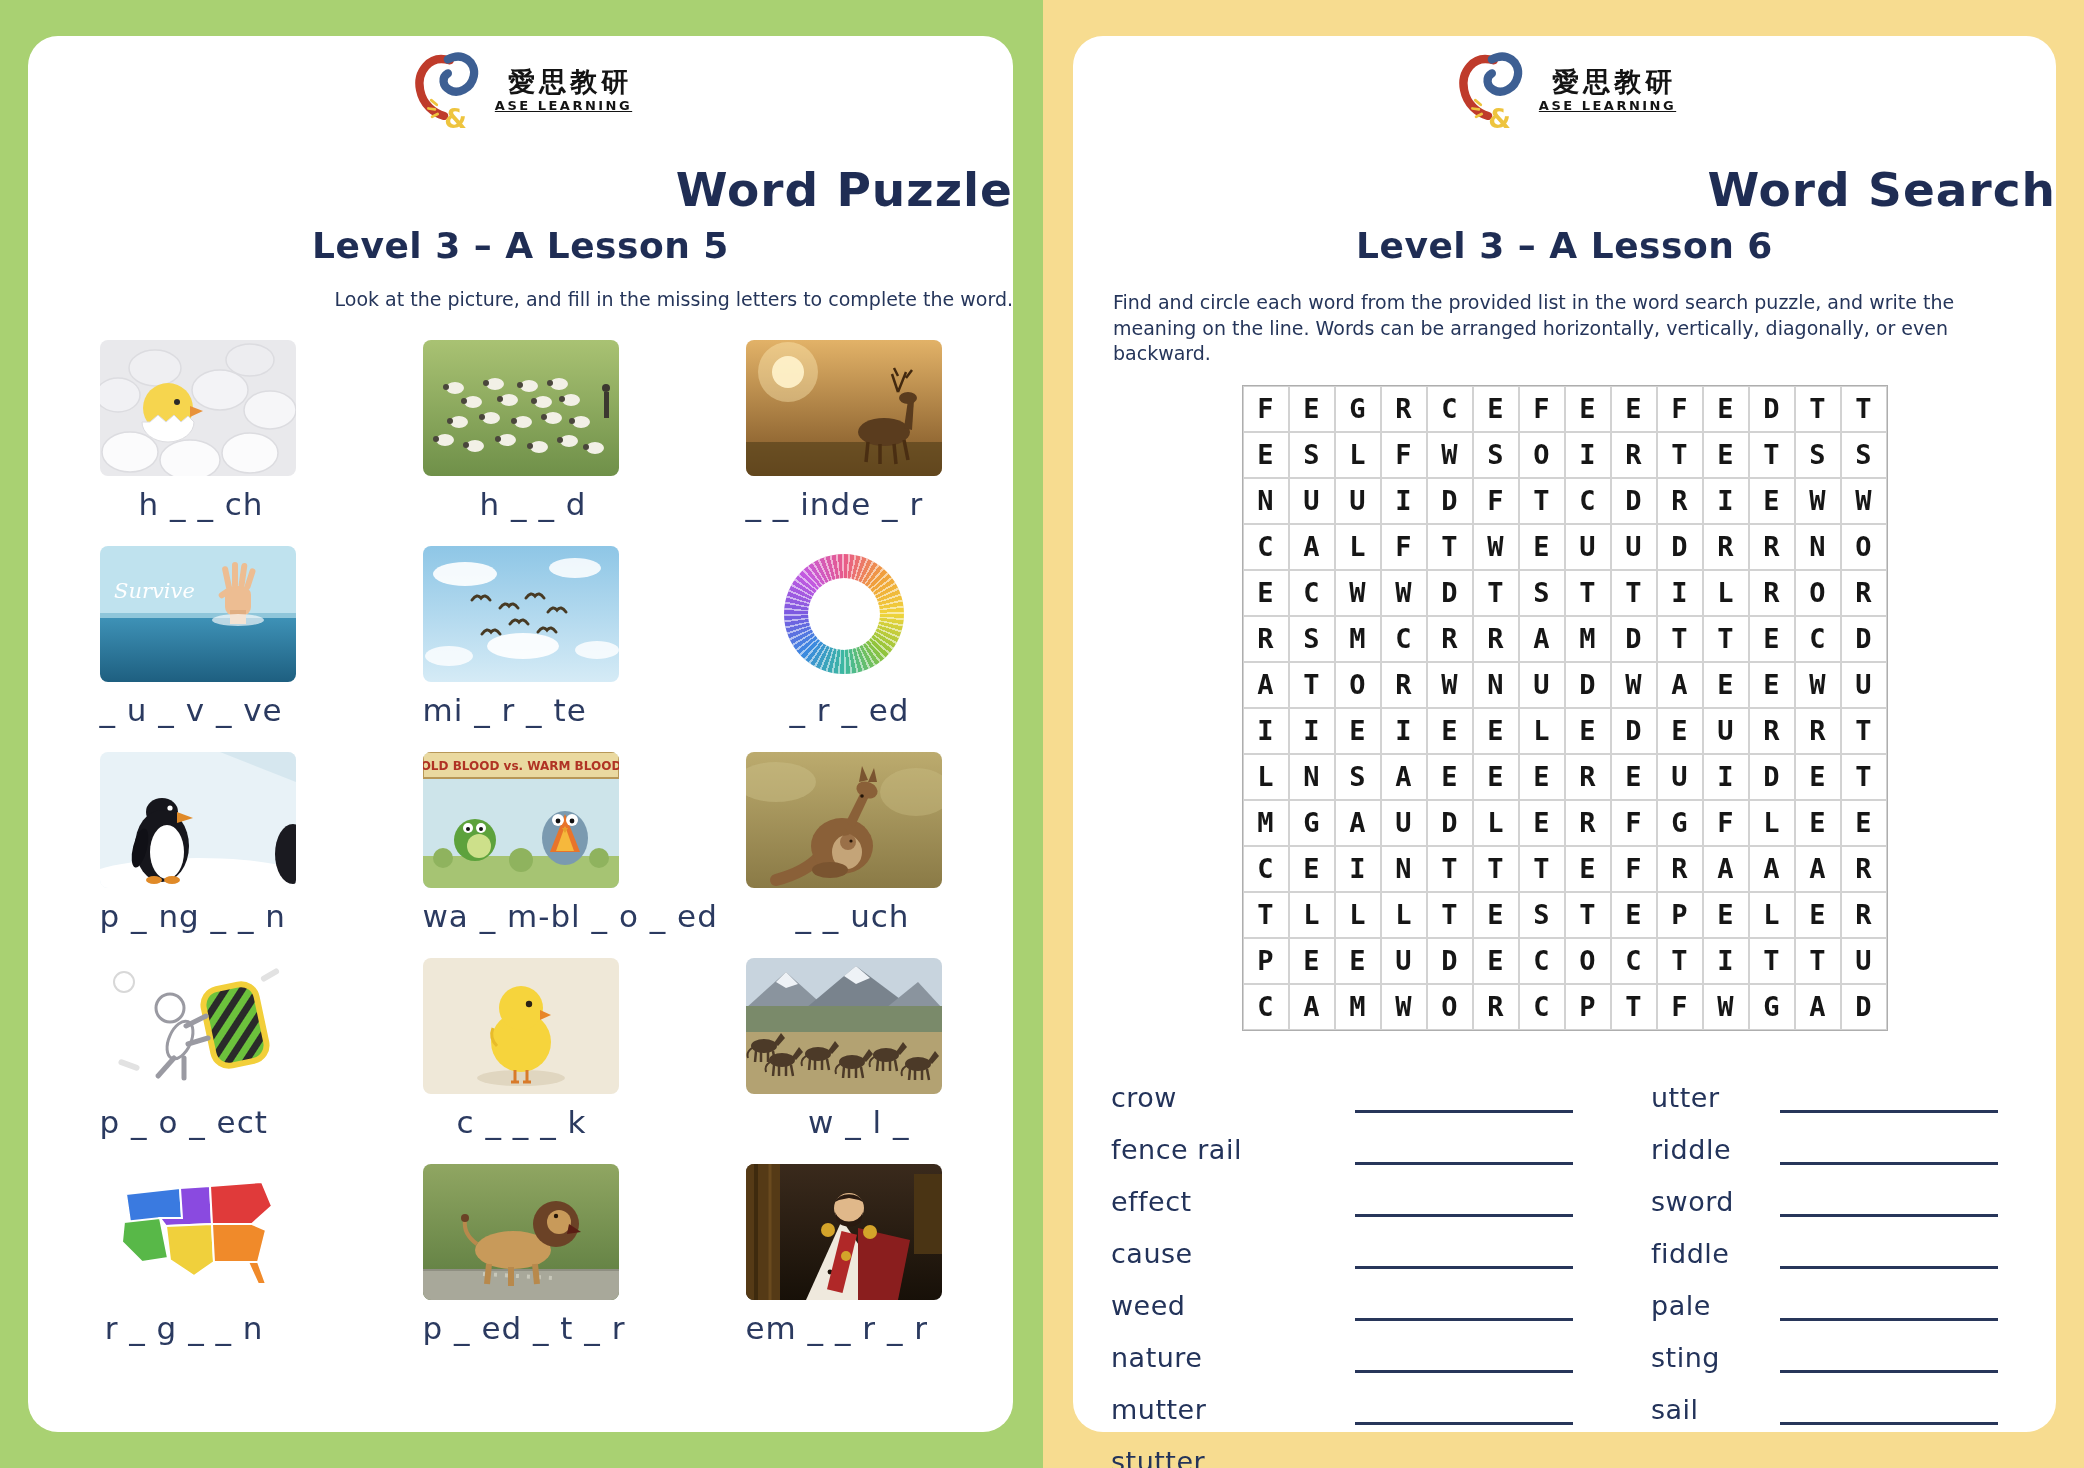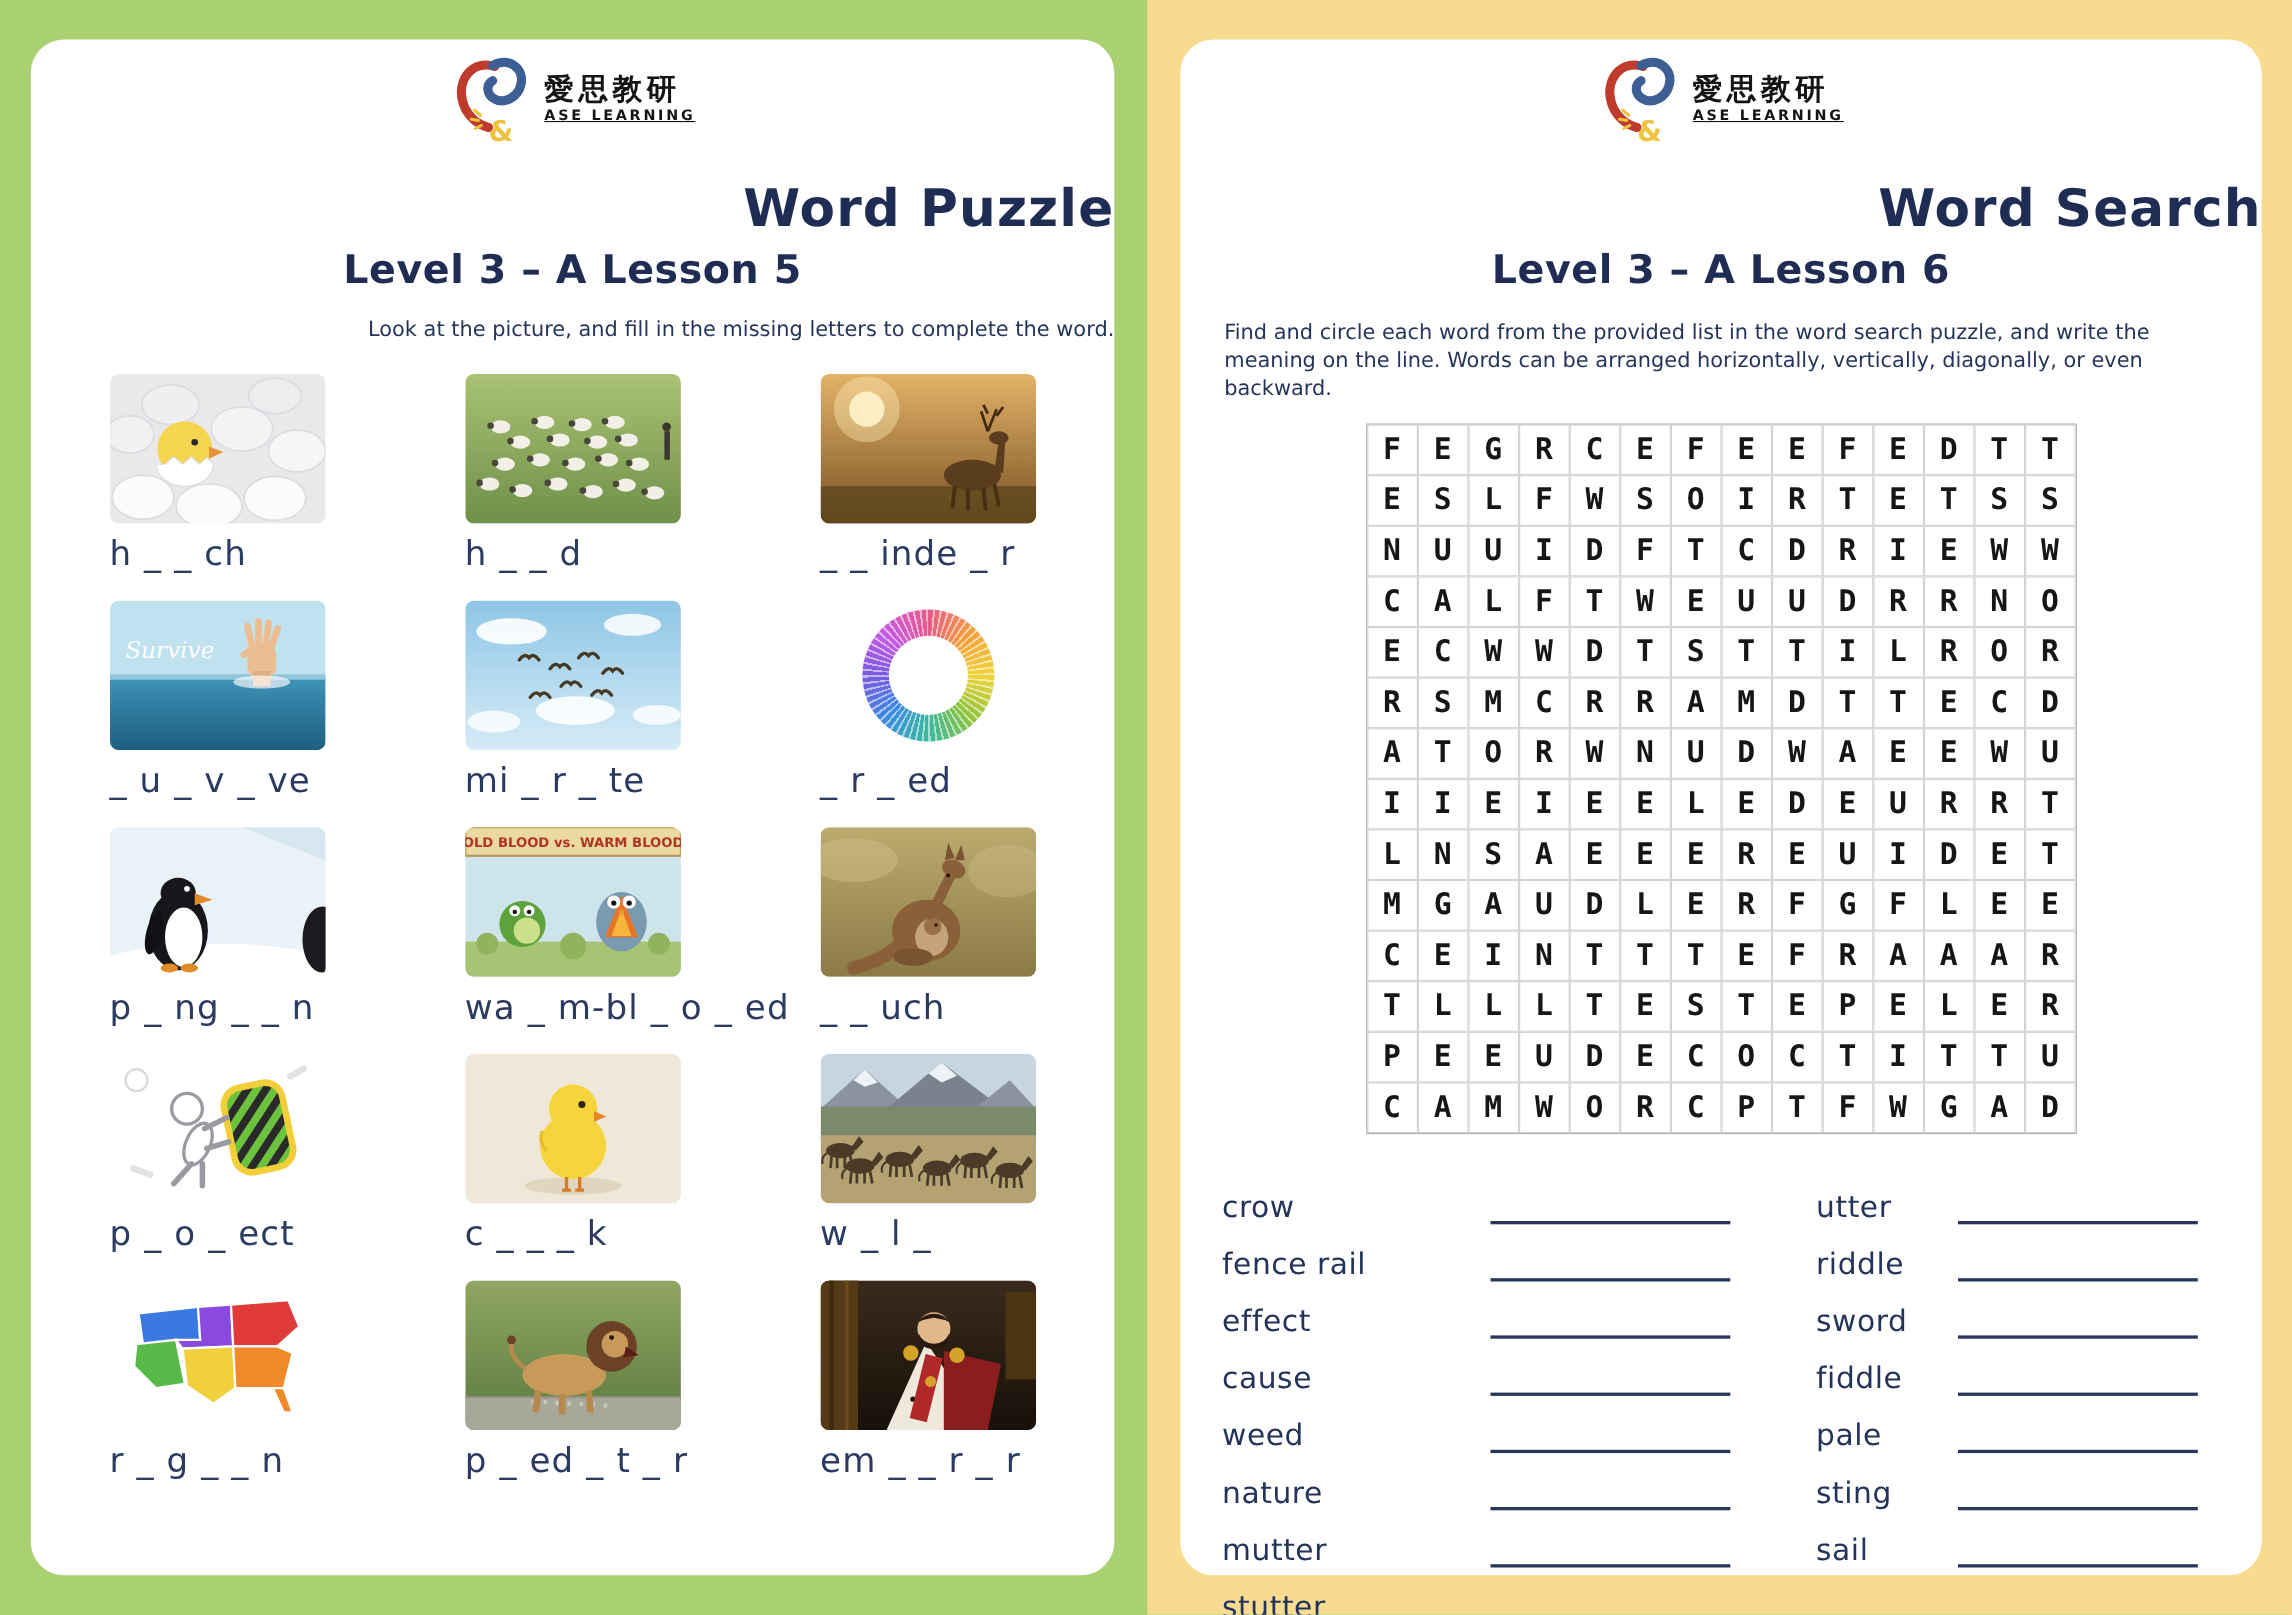--- a/index.html
+++ b/index.html
@@ -9,33 +9,33 @@
     background:#a9d172;
   }
   .bg-left{position:absolute;left:0;top:0;bottom:0;width:1043px;background:#a9d172;}
   .bg-right{position:absolute;left:1043px;top:0;bottom:0;right:0;background:#f7dc90;}
   .card{position:absolute;top:36px;height:1396px;background:#ffffff;border-radius:30px;}
   .card-left{left:28px;width:985px;}
   .card-right{left:1073px;width:983px;}
 
   
   .logo{display:flex;justify-content:center;align-items:center;gap:12px;margin-top:12px;height:84px;}
-  .logo-text{display:flex;flex-direction:column;line-height:1.05;color:#141414;}
+  .logo-text{display:flex;flex-direction:column;line-height:1.05;color:#141414;align-items:flex-end;}
   .logo-cn{font-size:27px;font-weight:bold;letter-spacing:4px;}
   .logo-en{font-size:13px;font-weight:bold;letter-spacing:2.5px;margin-top:3px;text-decoration:underline;}
   .page-title{text-align:right;font-size:47px;font-weight:800;color:#1f2d54;margin-top:30px;letter-spacing:1px;}
   .page-subtitle{text-align:center;font-size:36px;font-weight:800;color:#1f2d54;margin-top:8px;letter-spacing:0.5px;}
   .instruction{color:#25355a;margin-top:22px;}
   .instruction-left{text-align:right;font-size:19px;}
   .instruction-right{font-size:19px;line-height:1.35;margin:24px 40px 0 40px;}
 
   
   .puzzle-grid{display:grid;grid-template-columns:repeat(3,196px);column-gap:127px;row-gap:24px;
     justify-content:center;margin-top:30px;}
-  .puzzle-cell{width:164px;text-align:left;}
+  .puzzle-cell{width:164px;text-align:right;}
   .pimg{width:196px;height:136px;border-radius:8px;overflow:hidden;position:relative;display:block;}
   .answer{margin-top:10px;font-size:31px;font-weight:500;color:#2b3a60;letter-spacing:1px;white-space:nowrap;}
   .breed-bg{background:#ffffff;}
   .ring{position:absolute;left:50%;top:50%;width:120px;height:120px;transform:translate(-50%,-50%);
     border-radius:50%;
     background:conic-gradient(#e85a8a,#f0a03c,#f0d43c,#8fc43c,#3cb8a0,#3c8ae0,#7a5ae0,#c45ae0,#e85a8a);}
   .ring::before{content:"";position:absolute;inset:0;border-radius:50%;
     background:repeating-conic-gradient(rgba(255,255,255,0) 0deg 4deg,rgba(255,255,255,0.55) 4deg 6deg);}
   .ring::after{content:"";position:absolute;inset:24px;border-radius:50%;background:#ffffff;}
 

